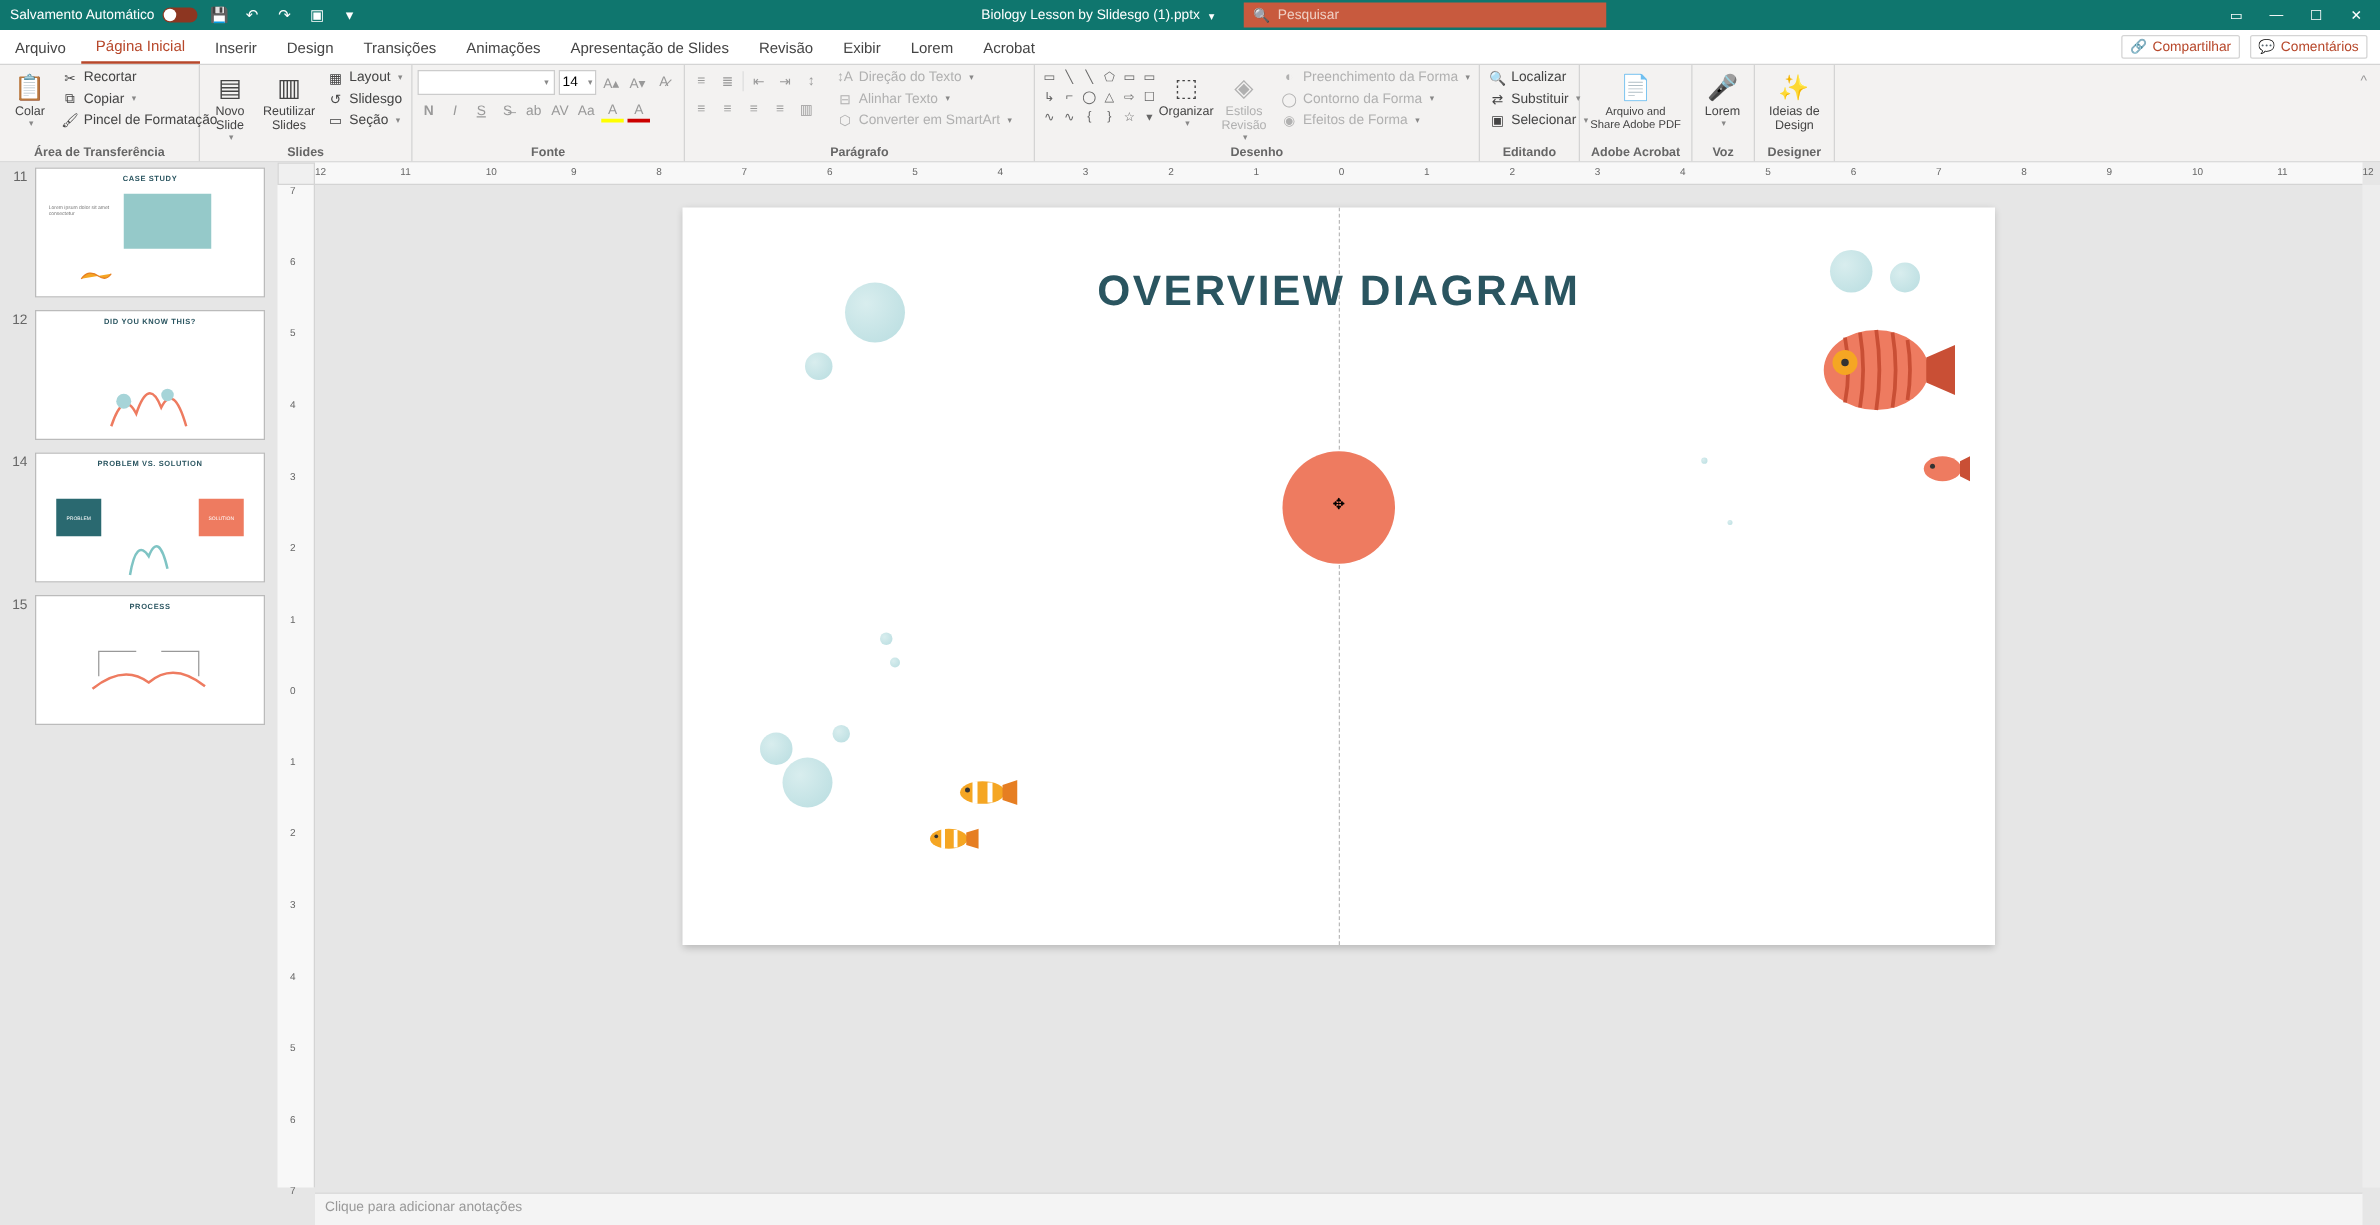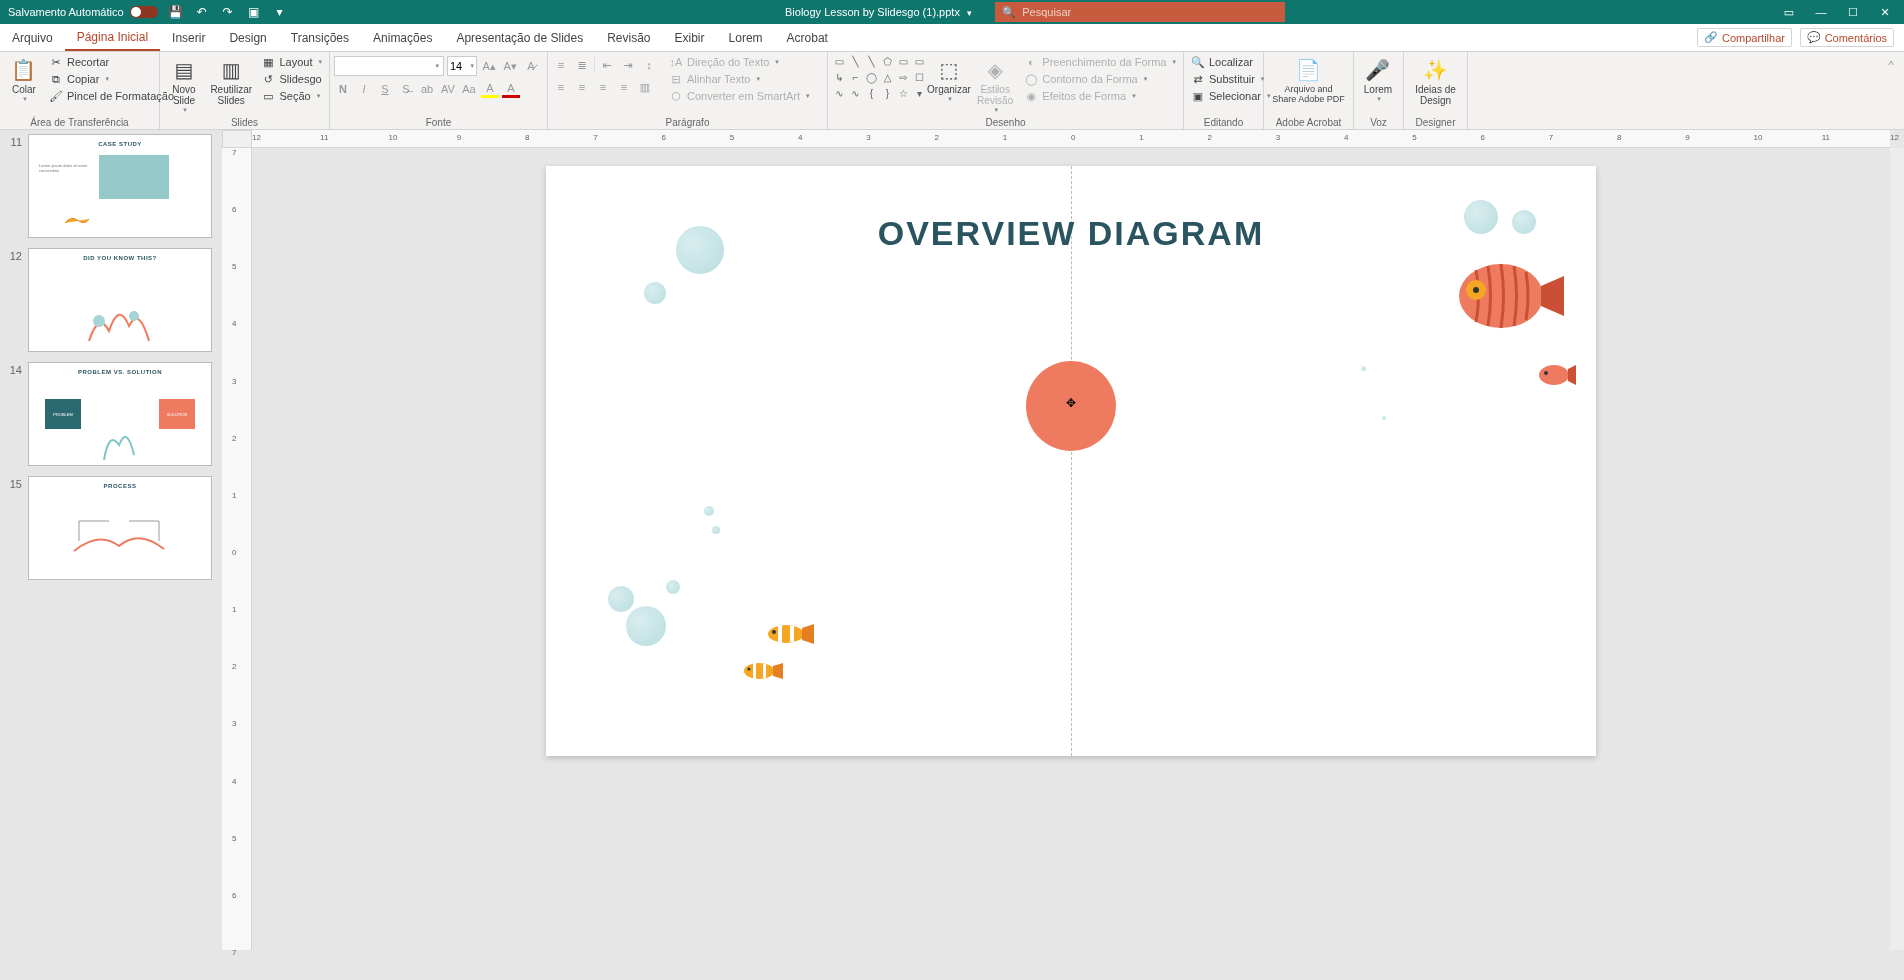--- a/index.html
+++ b/index.html
@@ -23,21 +23,21 @@
 .tabs-bar { height: 28px; background: #fff; border-bottom: 1px solid #d4d4d4; display: flex; align-items: stretch; font-size: 12px; color: #444; }
 .tab { padding: 0 12px; display: flex; align-items: center; cursor: pointer; }
 .tab.active { color: #b7472a; border-bottom: 2px solid #b7472a; }
 .tabs-right { margin-left: auto; display: flex; gap: 8px; padding-right: 10px; align-items: center; }
 .tabs-right-btn { display: flex; align-items: center; gap: 4px; color: #b7472a; font-size: 11px; padding: 2px 6px; border: 1px solid #d4d4d4; border-radius: 2px; }
 
 
 .ribbon { height: 78px; background: #f3f2f1; border-bottom: 1px solid #d4d4d4; display: flex; }
 .ribbon-group { border-right: 1px solid #d4d4d4; display: flex; flex-direction: column; padding: 2px 4px 0 4px; height:100%; }
 .ribbon-group-content { flex: 1; display: flex; align-items: flex-start; gap: 2px; }
-.ribbon-group-label { text-align: center; font-size: 10px; color: #666; padding: 1px 0; position:relative; }
+.ribbon-group-label { text-align: center; font-size: 10px; color: #666; padding: 1px 0; position:relative;font-weight:bold; }
 .big-btn { display: flex; flex-direction: column; align-items: center; justify-content: center; font-size: 10px; color: #444; padding: 2px 4px; text-align: center; min-width: 40px; }
 .big-btn .icon { font-size: 20px; height: 28px; display: flex; align-items: center; justify-content:center;}
 .small-btn-col { display: flex; flex-direction: column; gap: 1px; }
 .small-btn { display: flex; align-items: center; gap: 4px; font-size: 11px; color: #444; padding: 1px 3px; white-space: nowrap; }
 .small-btn.disabled, .disabled { color: #b0b0b0; }
 .small-icon { width: 14px; height: 14px; display: inline-flex; align-items: center; justify-content: center; font-size: 11px; }
 .font-combo { width: 110px; height: 20px; border: 1px solid #ccc; background: #fff; font-size: 11px; padding: 0 4px; display:flex; align-items:center; justify-content:space-between;}
 .size-combo { width: 30px; height: 20px; border: 1px solid #ccc; background: #fff; font-size: 11px; padding: 0 2px; display:flex; align-items:center; justify-content:space-between;}
 .icon-row { display: flex; gap: 3px; align-items: center; }
 .icon-btn { width: 18px; height: 18px; display: flex; align-items: center; justify-content: center; font-size: 11px; color: #999; }
@@ -520,14 +520,15 @@
               <ellipse cx="18" cy="10" rx="15" ry="8" fill="#f5a623"></ellipse>
               <rect x="12" y="2" width="3" height="16" fill="#fff"></rect>
               <rect x="22" y="3" width="3" height="14" fill="#fff"></rect>
               <path d="M32 5 L42 2 L42 18 L32 15 Z" fill="#e67e22"></path>
               <circle cx="8" cy="8" r="1.5" fill="#333"></circle>
             </svg>
         </div>
       </div>
     </div>
 
+    <div class="notes-bar">Clique para adicionar anotações</div>
   </div>
 </div>
 
 </body></html>

